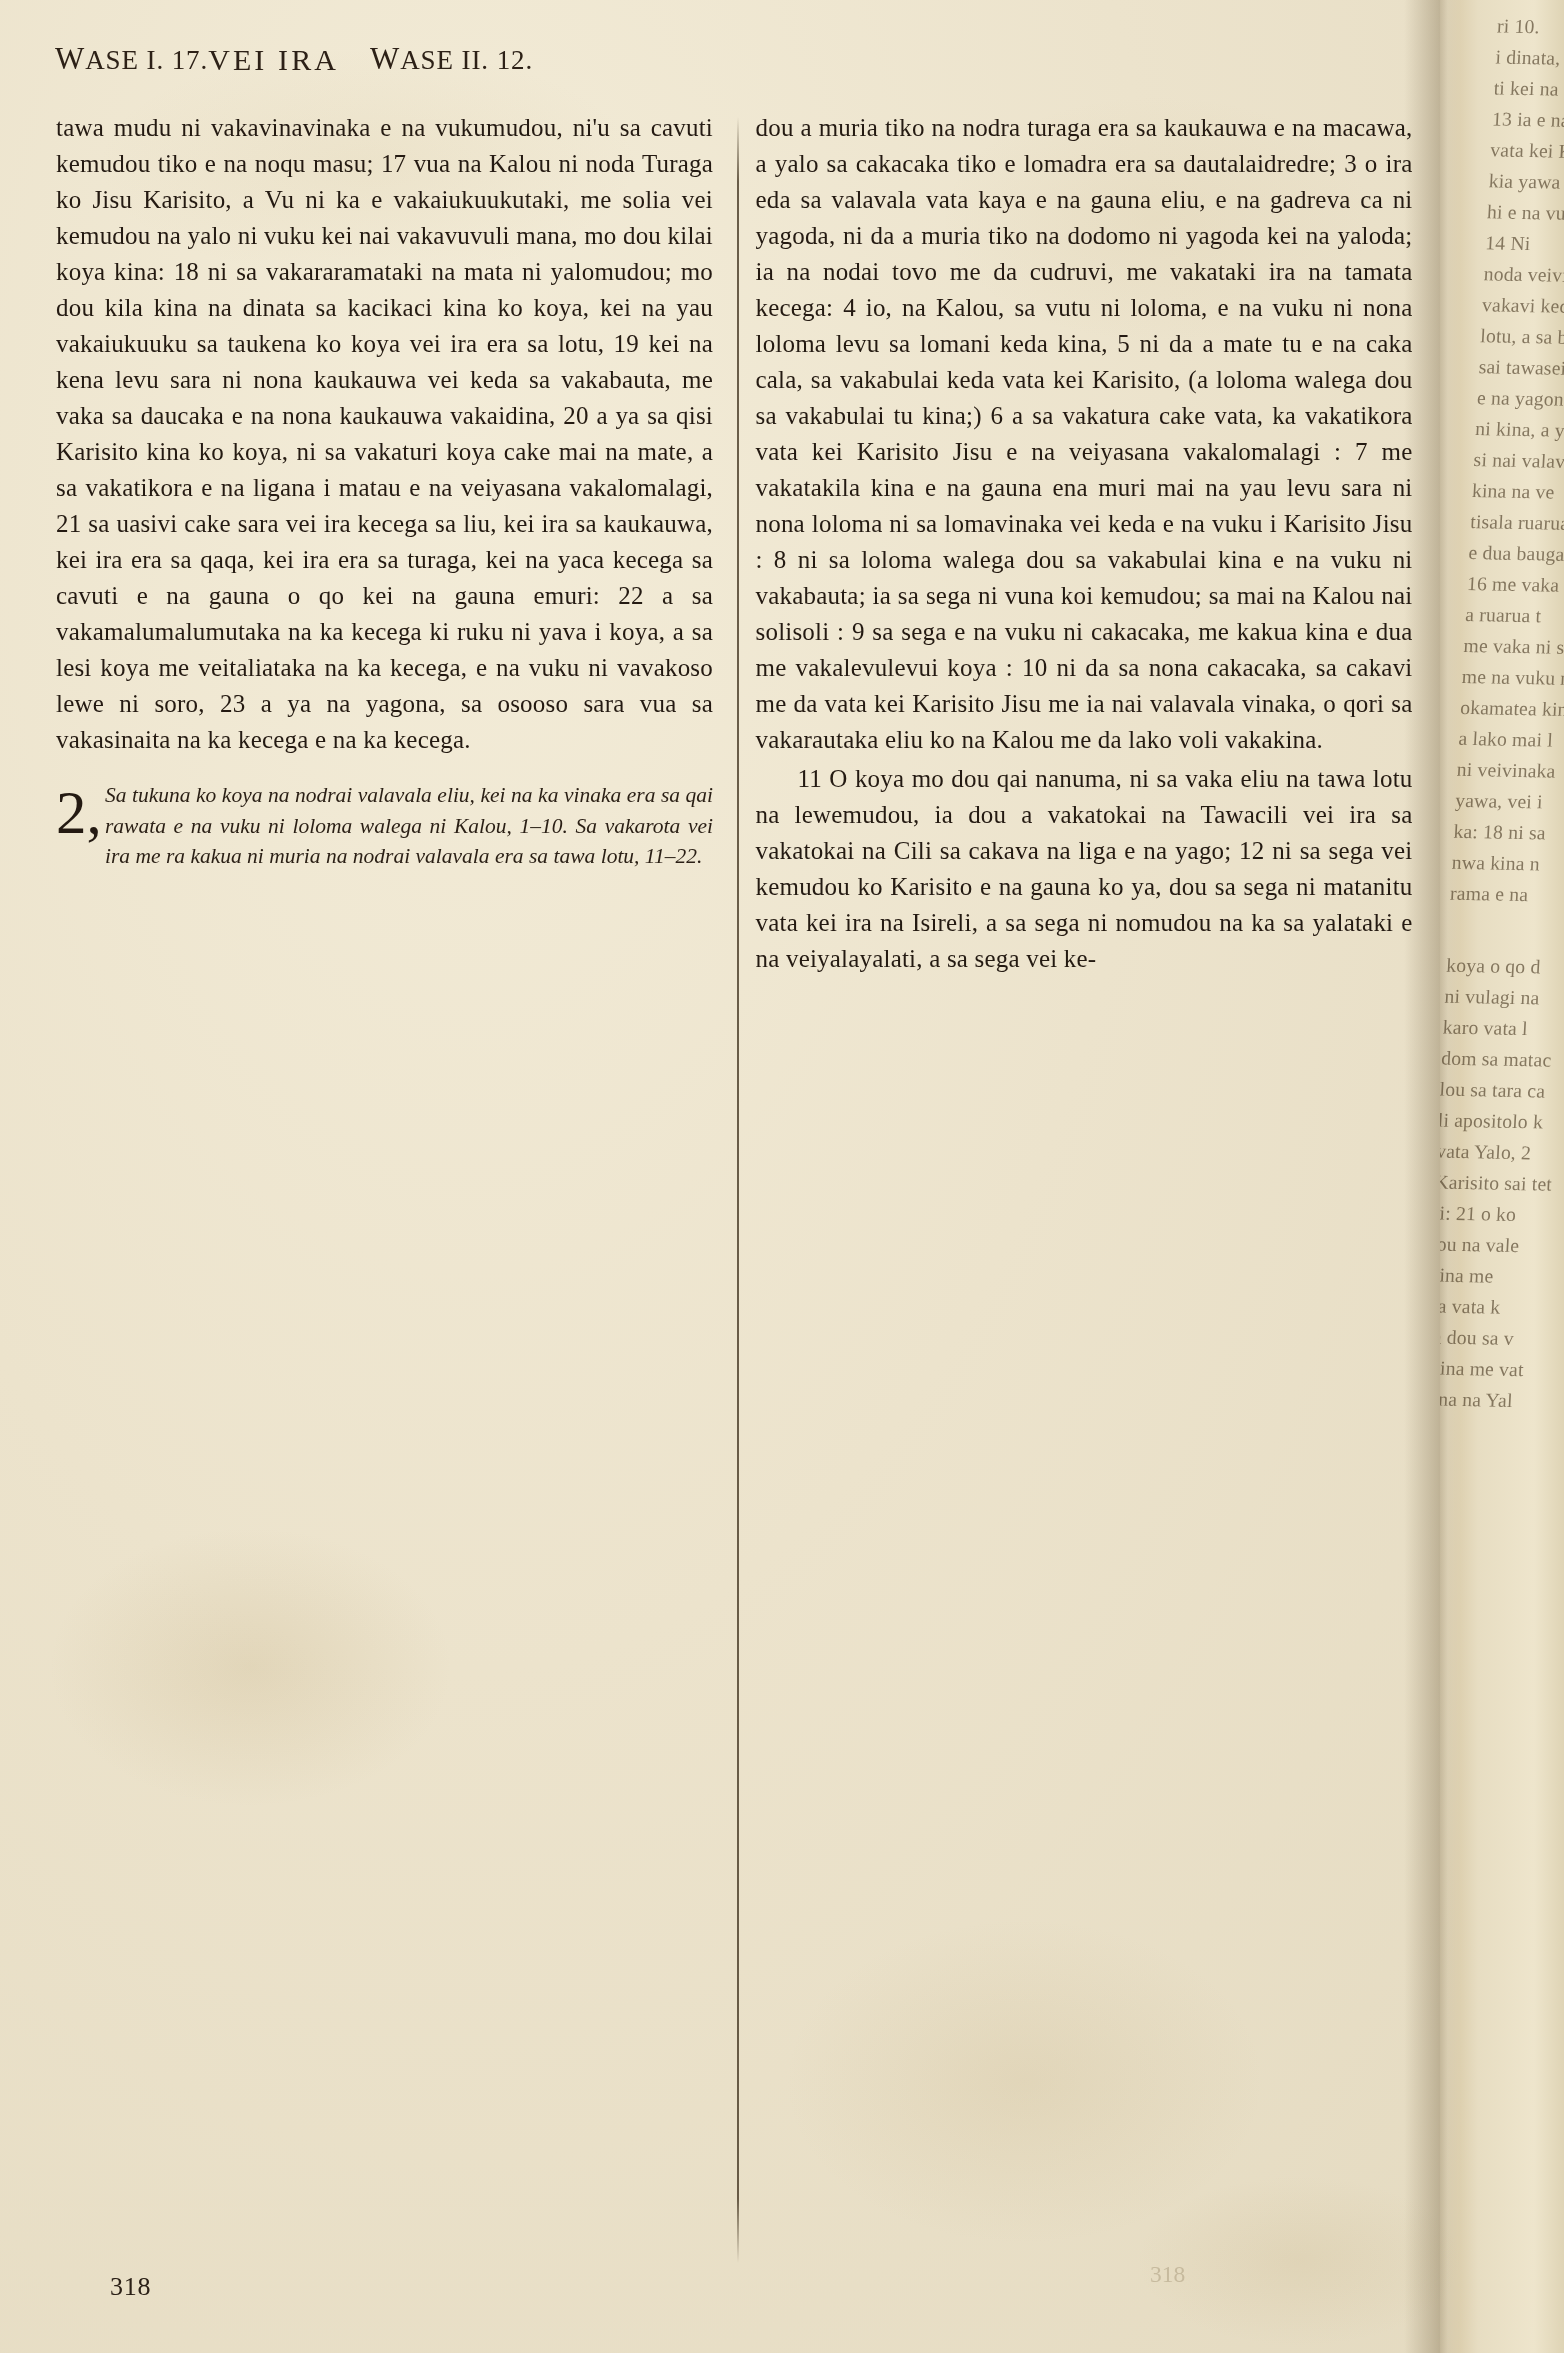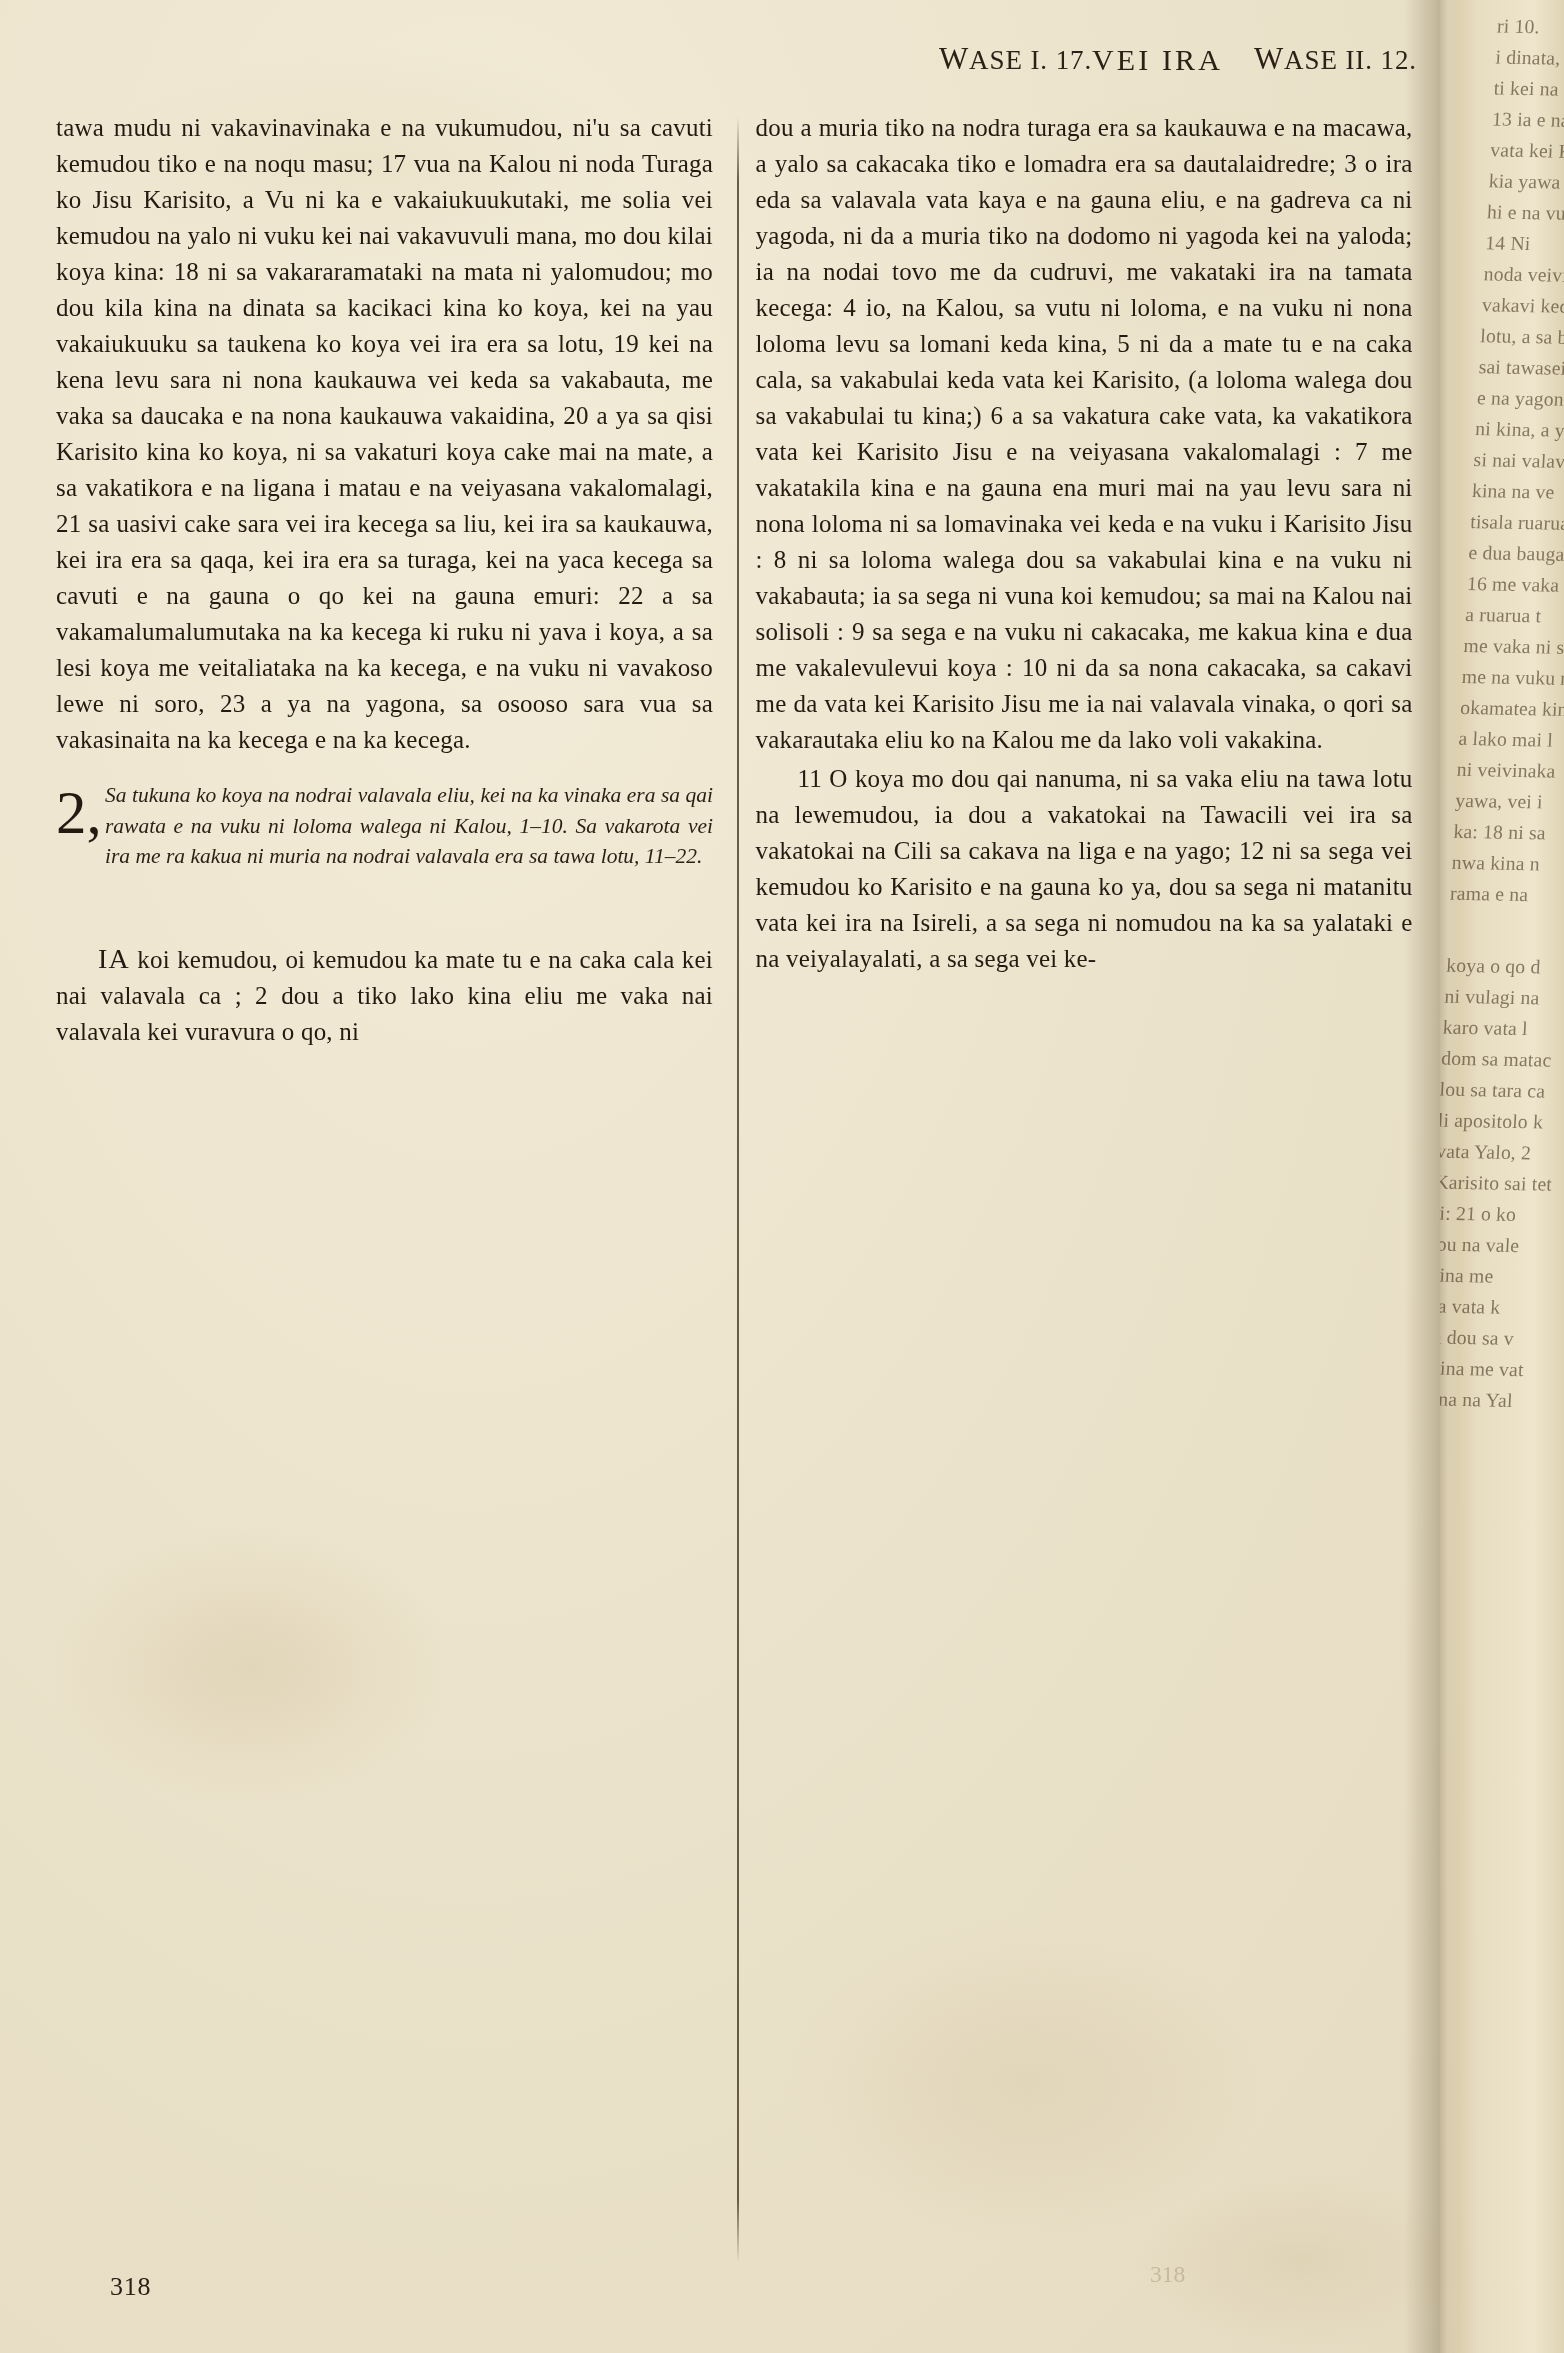--- a/index.html
+++ b/index.html
@@ -77,21 +77,21 @@
   #gutter-text .gap { height: 41px; }
 
   
   #runhead {
     position: absolute;
     left: 55px; top: 36px;
     width: 1362px;
     height: 41px;
     display: flex;
     align-items: flex-end;
-    justify-content: flex-end;
+    justify-content: flex-start;
     color: #30231a;
   }
   .rh {
     font-family: "Liberation Serif", serif;
     font-size: 27px;
     letter-spacing: 0.9px;
     white-space: nowrap;
     color: #2d2117;
   }
   .rh .sc { font-size: 31px; }
@@ -209,21 +209,20 @@
   <div id="cols">
 
     <div class="col col-left">
       <p class="body">tawa mudu ni vakavinavinaka e na vukumudou, ni'u sa cavuti kemudou tiko e na noqu masu; 17 vua na Kalou ni noda Turaga ko Jisu Karisito, a Vu ni ka e vakaiukuukutaki, me solia vei kemudou na yalo ni vuku kei nai vakavuvuli mana, mo dou kilai koya kina: 18 ni sa vakararamataki na mata ni yalomudou; mo dou kila kina na dinata sa kacikaci kina ko koya, kei na yau vakaiukuuku sa taukena ko koya vei ira era sa lotu, 19 kei na kena levu sara ni nona kaukauwa vei keda sa vakabauta, me vaka sa daucaka e na nona kaukauwa vakaidina, 20 a ya sa qisi Karisito kina ko koya, ni sa vakaturi koya cake mai na mate, a sa vakatikora e na ligana i matau e na veiyasana vakalomalagi, 21 sa uasivi cake sara vei ira kecega sa liu, kei ira sa kaukauwa, kei ira era sa qaqa, kei ira era sa turaga, kei na yaca kecega sa cavuti e na gauna o qo kei na gauna emuri: 22 a sa vakamalumalumutaka na ka kecega ki ruku ni yava i koya, a sa lesi koya me veitaliataka na ka kecega, e na vuku ni vavakoso lewe ni soro, 23 a ya na yagona, sa osooso sara vua sa vakasinaita na ka kecega e na ka kecega.</p>
 
       <div class="argument">
         <span class="dropcap">2,</span>
         <p>Sa tukuna ko koya na nodrai valavala eliu, kei na ka vinaka era sa qai rawata e na vuku ni loloma walega ni Kalou, 1–10.  Sa vakarota vei ira me ra kakua ni muria na nodrai valavala era sa tawa lotu, 11–22.</p>
       </div>
 
-      <p class="body indent" style="margin-top:20.3px;"><span class="openword">IA</span> koi kemudou, oi kemudou ka mate tu e na caka cala kei nai valavala ca ; 2 dou a tiko lako kina eliu me vaka nai valavala kei vuravura o qo, ni</p>
     </div>
 
     <div class="col col-right">
       <p class="body">dou a muria tiko na nodra turaga era sa kaukauwa e na macawa, a yalo sa cakacaka tiko e lomadra era sa dautalaidredre; 3 o ira eda sa valavala vata kaya e na gauna eliu, e na gadreva ca ni yagoda, ni da a muria tiko na dodomo ni yagoda kei na yaloda; ia na nodai tovo me da cudruvi, me vakataki ira na tamata kecega: 4 io, na Kalou, sa vutu ni loloma, e na vuku ni nona loloma levu sa lomani keda kina, 5 ni da a mate tu e na caka cala, sa vakabulai keda vata kei Karisito, (a loloma walega dou sa vakabulai tu kina;) 6 a sa vakatura cake vata, ka vakatikora vata kei Karisito Jisu e na veiyasana vakalomalagi : 7 me vakatakila kina e na gauna ena muri mai na yau levu sara ni nona loloma ni sa lomavinaka vei keda e na vuku i Karisito Jisu : 8 ni sa loloma walega dou sa vakabulai kina e na vuku ni vakabauta; ia sa sega ni vuna koi kemudou; sa mai na Kalou nai solisoli : 9 sa sega e na vuku ni cakacaka, me kakua kina e dua me vakalevulevui koya : 10 ni da sa nona cakacaka, sa cakavi me da vata kei Karisito Jisu me ia nai valavala vinaka, o qori sa vakarautaka eliu ko na Kalou me da lako voli vakakina.</p>
       <p class="body indent" style="margin-top:3.1px;">11 O koya mo dou qai nanuma, ni sa vaka eliu na tawa lotu na lewemudou, ia dou a vakatokai na Tawacili vei ira sa vakatokai na Cili sa cakava na liga e na yago; 12 ni sa sega vei kemudou ko Karisito e na gauna ko ya, dou sa sega ni matanitu vata kei ira na Isireli, a sa sega ni nomudou na ka sa yalataki e na veiyalayalati, a sa sega vei ke-</p>
     </div>
   </div>
 
   <div id="folio">318</div>
   <div id="ghost">318</div>

